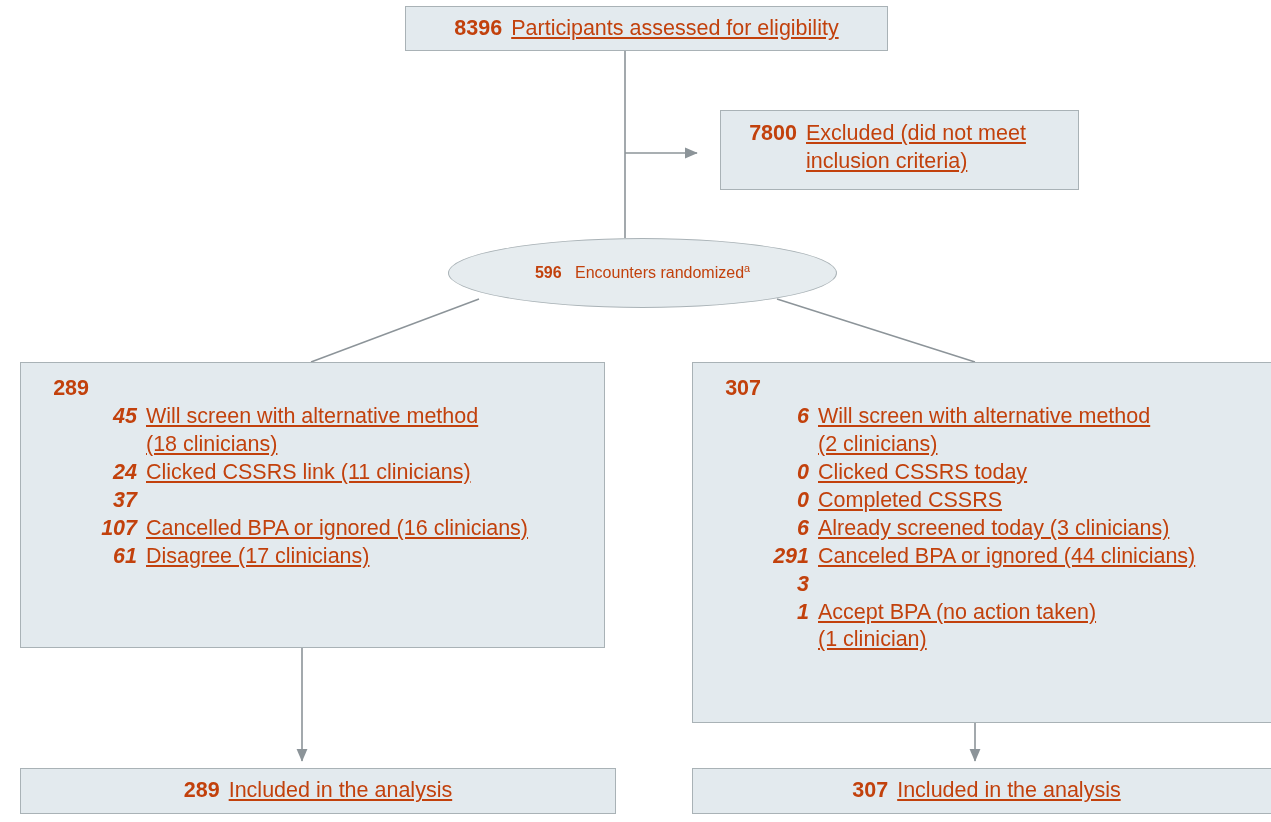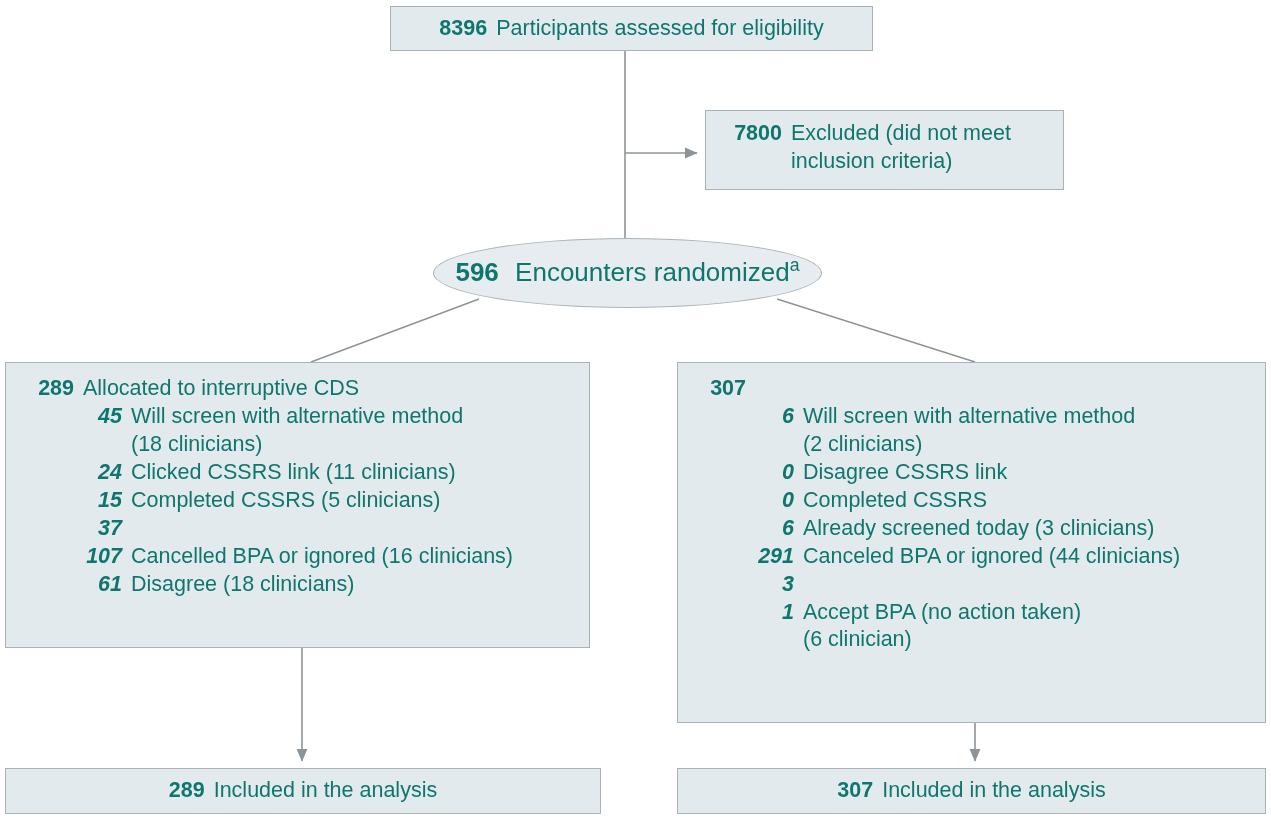--- a/index.html
+++ b/index.html
@@ -30,21 +30,22 @@
     pointer-events: none;
   }
 
   .node {
     position: absolute;
     box-sizing: border-box;
     background: #e3eaee;
     border: 1px solid #a9b2b6;
     font-size: 21.5px;
     line-height: 1.30;
-    color: #0f766e;
+    color: #c2410c;
+    margin-left: 15px;
   }
 
   .node.center {
     display: flex;
     align-items: center;
     justify-content: center;
   }
 
   .node.ellipse {
     border-radius: 50%;
@@ -63,20 +64,21 @@
   }
   .row .num {
     flex: 0 0 auto;
     text-align: right;
     white-space: nowrap;
   }
   .row .lbl {
     flex: 1 1 auto;
     padding-left: 9px;
     white-space: pre-line;
+    text-decoration: underline;
   }
 
   
   #box-assessed {
     left: 390px;
     top: 6px;
     width: 483px;
     height: 45px;
   }
   #box-assessed .row .num { width: auto; }
@@ -92,21 +94,21 @@
   #box-excluded .row .num { width: 62px; text-align: right; }
 
   
   #box-randomized {
     left: 433px;
     top: 238px;
     width: 389px;
     height: 70px;
   }
   #box-randomized .inner {
-    font-size: 26px;
+    font-size: 16px;
   }
   sup {
     font-size: 0.68em;
     vertical-align: super;
     line-height: 0;
   }
 
   
   #box-alloc-left {
     left: 5px;
@@ -186,80 +188,75 @@
   <div class="node ellipse center" id="box-randomized">
     <div class="inner">
       <span class="num">596</span>
       <span style="padding-left:9px">Encounters randomized</span><sup>a</sup>
     </div>
   </div>
 
   <div class="node alloc" id="box-alloc-left">
     <div class="row head">
       <span class="num">289</span>
-      <span class="lbl">Allocated to interruptive CDS</span>
     </div>
     <div class="row sub">
       <span class="num">45</span>
       <span class="lbl">Will screen with alternative method
 (18 clinicians)</span>
     </div>
     <div class="row sub">
       <span class="num">24</span>
       <span class="lbl">Clicked CSSRS link (11 clinicians)</span>
     </div>
     <div class="row sub">
-      <span class="num">15</span>
-      <span class="lbl">Completed CSSRS (5 clinicians)</span>
-    </div>
-    <div class="row sub">
       <span class="num">37</span>
     </div>
     <div class="row sub">
       <span class="num">107</span>
       <span class="lbl">Cancelled BPA or ignored (16 clinicians)</span>
     </div>
     <div class="row sub">
       <span class="num">61</span>
-      <span class="lbl">Disagree (18 clinicians)</span>
+      <span class="lbl">Disagree (17 clinicians)</span>
     </div>
   </div>
 
   <div class="node alloc" id="box-alloc-right">
     <div class="row head">
       <span class="num">307</span>
     </div>
     <div class="row sub">
       <span class="num">6</span>
       <span class="lbl">Will screen with alternative method
 (2 clinicians)</span>
     </div>
     <div class="row sub">
       <span class="num">0</span>
-      <span class="lbl">Disagree CSSRS link</span>
+      <span class="lbl">Clicked CSSRS today</span>
     </div>
     <div class="row sub">
       <span class="num">0</span>
       <span class="lbl">Completed CSSRS</span>
     </div>
     <div class="row sub">
       <span class="num">6</span>
       <span class="lbl">Already screened today (3 clinicians)</span>
     </div>
     <div class="row sub">
       <span class="num">291</span>
       <span class="lbl">Canceled BPA or ignored (44 clinicians)</span>
     </div>
     <div class="row sub">
       <span class="num">3</span>
     </div>
     <div class="row sub">
       <span class="num">1</span>
       <span class="lbl">Accept BPA (no action taken)
-(6 clinician)</span>
+(1 clinician)</span>
     </div>
   </div>
 
   <div class="node center" id="box-analysis-left">
     <div class="row">
       <span class="num">289</span>
       <span class="lbl">Included in the analysis</span>
     </div>
   </div>
 

